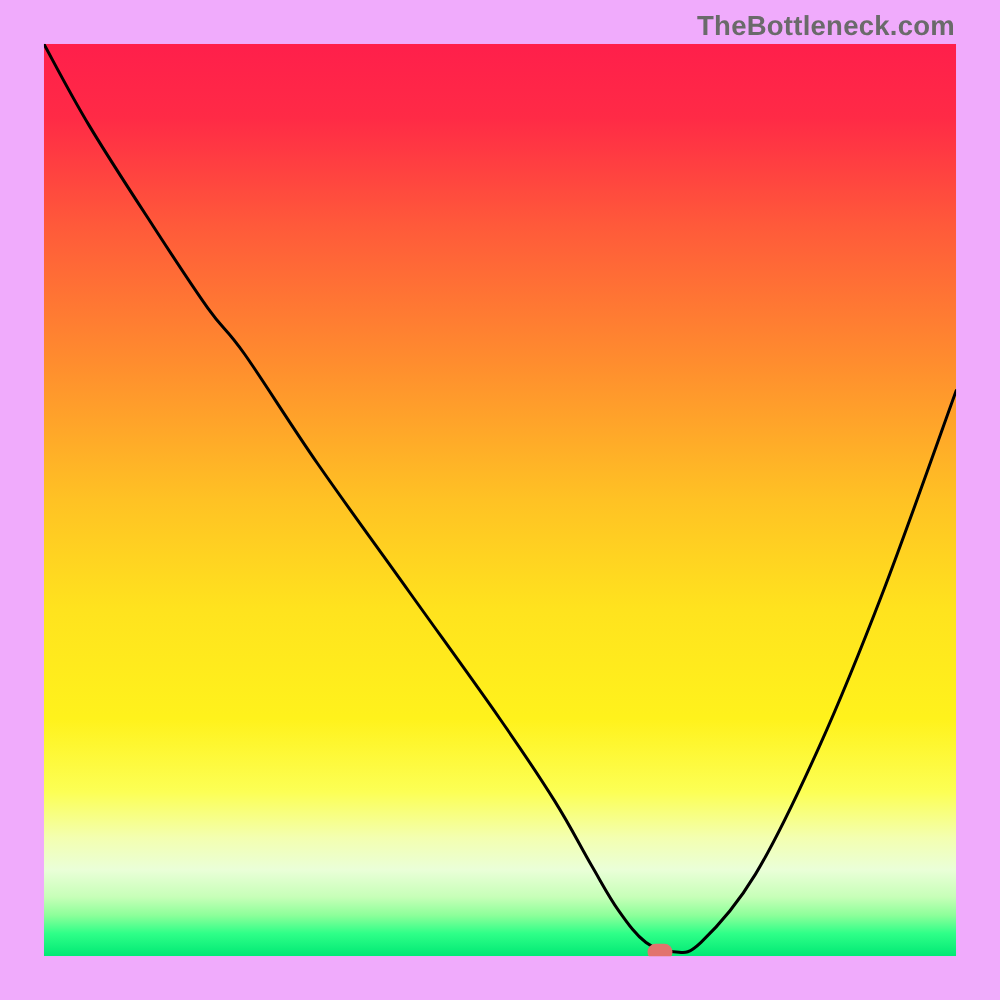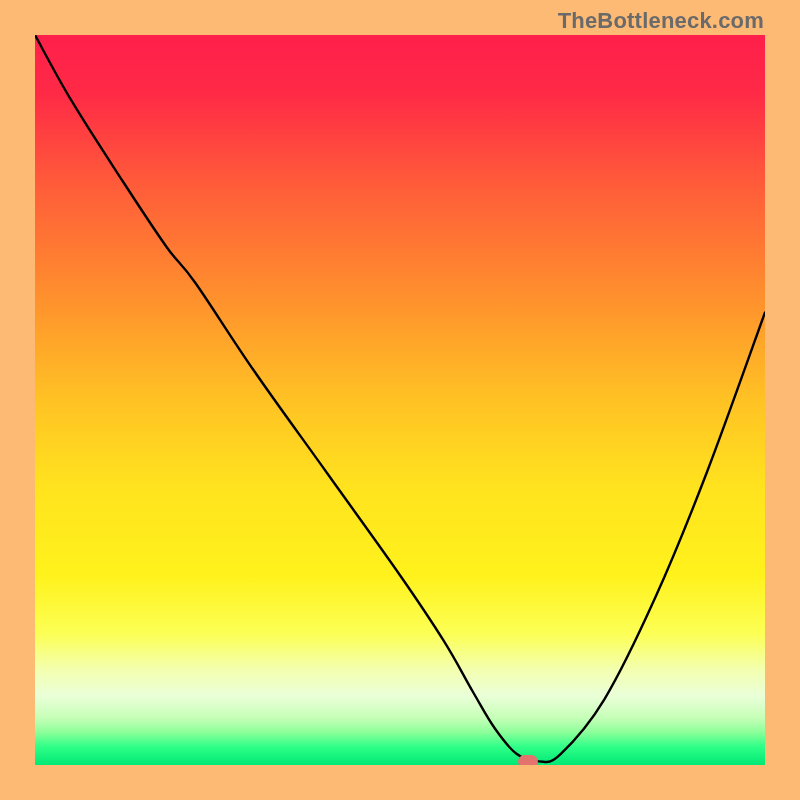--- a/index.html
+++ b/index.html
@@ -9,21 +9,21 @@
     height: 800px;
     background: #000;
     overflow: hidden;
   }
   .frame {
     position: absolute;
     left: 0;
     top: 0;
     width: 800px;
     height: 800px;
-    background: #fdba74;
+    background: #f0abfc;
   }
   .plot {
     position: absolute;
     left: 35px;
     top: 35px;
     width: 730px;
     height: 730px;
     overflow: hidden;
   }
   .watermark {

